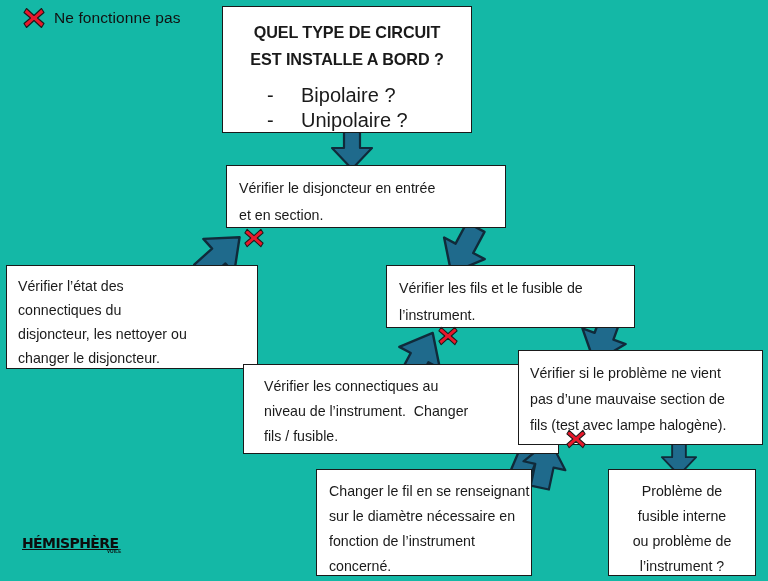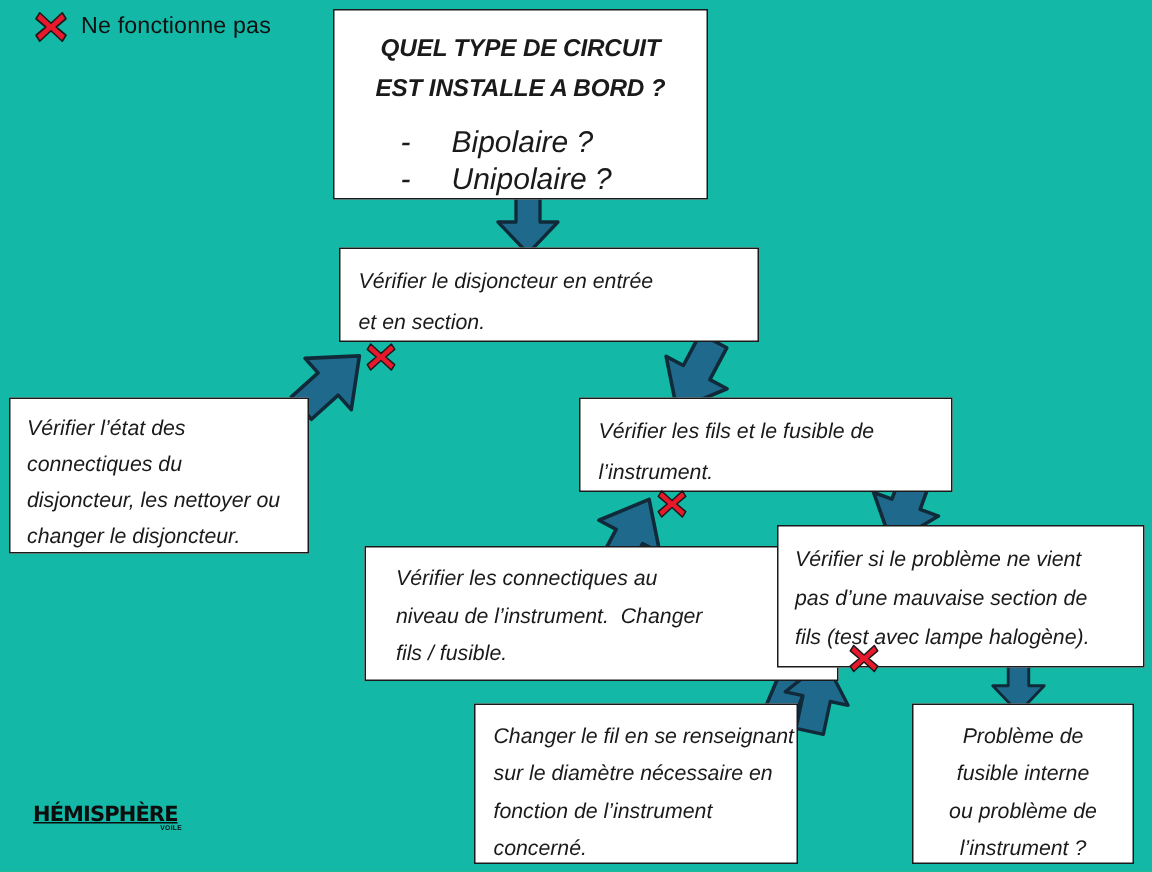--- a/index.html
+++ b/index.html
@@ -42,21 +42,20 @@
   }
   .xmark svg { display: block; width: 100%; height: 100%; }
 
   
   .box {
     position: absolute;
     background: #FFFFFF;
     border: 1.6px solid #1a1a1a;
     color: #1a1a1a;
     z-index: 5;
-    font-style: italic;
   }
   .box .line {
     font-size: 14.2px;
     line-height: 27px;
     white-space: pre;
   }
 
   
   #box-title {
     left: 222px;
@@ -89,21 +88,21 @@
     top: 165px;
     width: 280px;
     height: 63px;
     padding: 9px 12px;
   }
 
   
   #box-connectors-left {
     left: 6px;
     top: 265px;
-    width: 200px;
+    width: 252px;
     height: 104px;
     padding: 8px 11px;
   }
   #box-connectors-left .line { line-height: 24px; }
 
   
   #box-wires-fuse {
     left: 386px;
     top: 265px;
     width: 249px;

